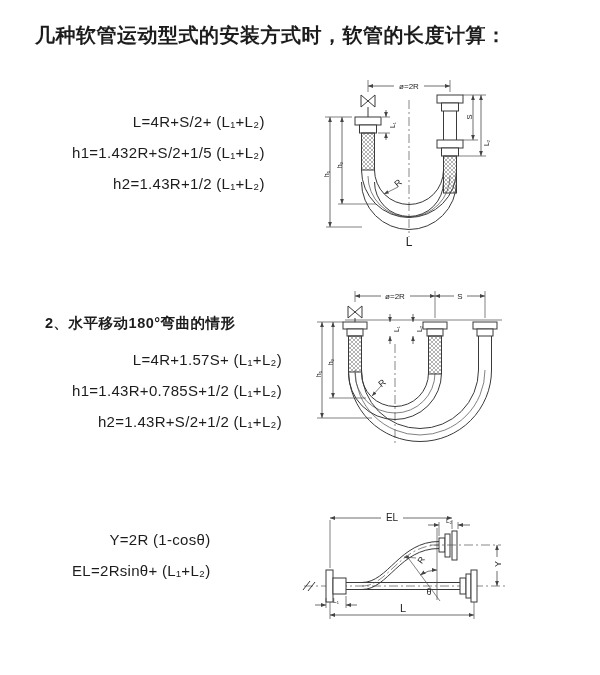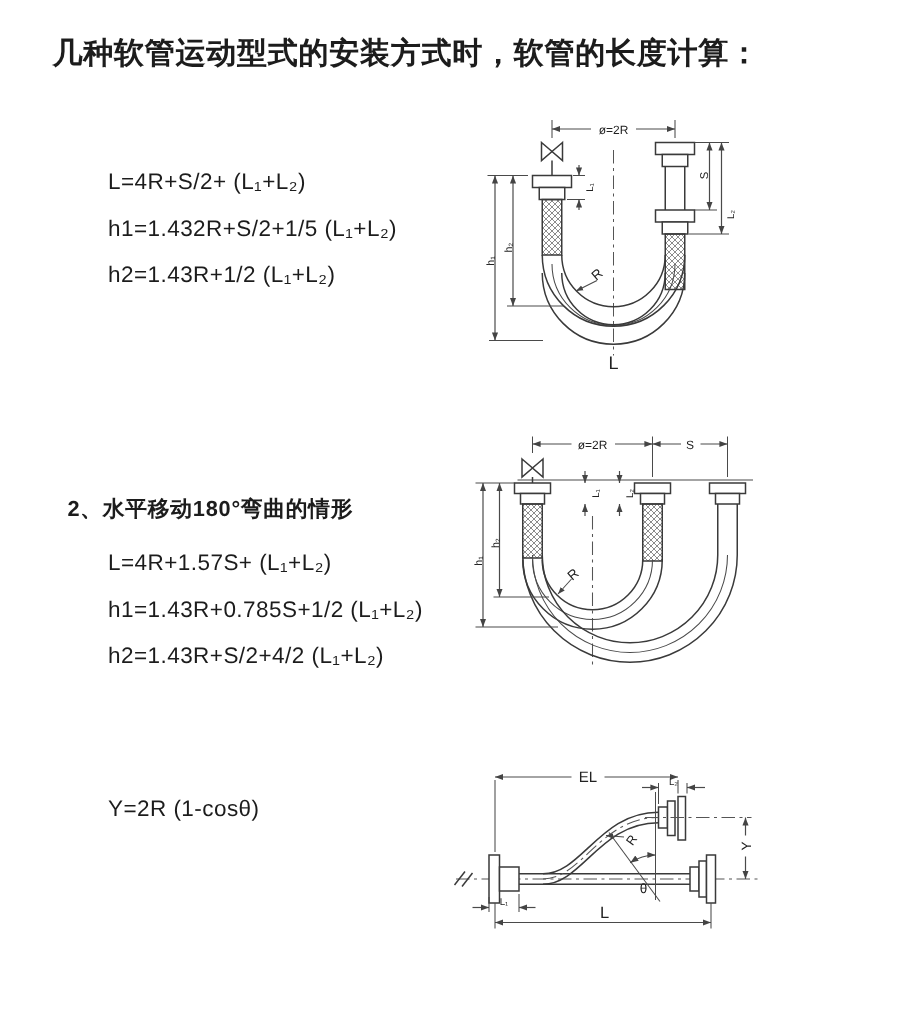--- a/index.html
+++ b/index.html
@@ -2,22 +2,22 @@
 <html><head>
 <meta charset="utf-8">
 <style>
   html,body{margin:0;padding:0;}
   body{width:600px;height:675px;background:#fff;position:relative;overflow:hidden;
        font-family:"Liberation Sans","DejaVu Sans",sans-serif;color:#1c1c1c;}
   .abs{position:absolute;}
   .doc-title{left:35px;top:22px;font-size:20px;font-weight:700;letter-spacing:.5px;}
   .section{left:45px;}
   .sec-heading{font-size:14.5px;font-weight:700;letter-spacing:.5px;margin:0 0 11px 0;}
-  .formula{font-size:15px;line-height:31px;letter-spacing:.3px;margin-left:27px;white-space:nowrap;}
-  #sec1{top:106px;} #sec2{top:330px;} #sec3{top:524px;}
+  .formula{font-size:15px;line-height:31px;letter-spacing:.3px;margin-left:27px;white-space:nowrap;text-align:right;}
+  #sec1{top:106px;} #sec2{top:314px;} #sec3{top:524px;}
   #dia1{left:300px;top:70px;} #dia2{left:300px;top:282px;} #dia3{left:300px;top:498px;}
   svg{display:block;}
   svg text{font-family:"Liberation Sans","DejaVu Sans",sans-serif;fill:#222;}
   .draw{stroke:#3a3a3a;stroke-width:1;fill:none;}
   .thin{stroke:#4a4a4a;stroke-width:.7;fill:none;}
   .dim{stroke:#4a4a4a;stroke-width:.8;fill:none;}
   .cl{stroke:#555;stroke-width:.7;fill:none;stroke-dasharray:9 3 2 3;}
   .fitting{fill:#fff;stroke:#3a3a3a;stroke-width:1;}
 </style>
 </head>
@@ -120,21 +120,21 @@
     <text transform="rotate(-40 98 113)" x="98" y="116" font-size="9" text-anchor="middle">R</text>
   </g>
 
   <text x="109" y="176" font-size="12" text-anchor="middle">L</text>
 </svg>
 
 <div class="abs section" id="sec2">
   <div class="sec-heading">2、水平移动180°弯曲的情形</div>
   <div class="formula">L=4R+1.57S+ (L₁+L₂)</div>
   <div class="formula">h1=1.43R+0.785S+1/2 (L₁+L₂)</div>
-  <div class="formula">h2=1.43R+S/2+4/2 (L₁+L₂)</div>
+  <div class="formula">h2=1.43R+S/2+1/2 (L₁+L₂)</div>
 </div>
 
 <svg class="abs" id="dia2" width="280" height="180" viewBox="0 0 280 180">
   <defs>
     <marker id="m2" viewBox="0 0 10 10" refX="9" refY="5" markerWidth="7.5" markerHeight="7.5" orient="auto-start-reverse">
       <path d="M0,1.6 L9,5 L0,8.4 z" fill="#444"></path>
     </marker>
     <pattern id="h2p" width="4" height="4" patternUnits="userSpaceOnUse">
       <path d="M0,4 L4,0 M0,0 L4,4" stroke="#666" stroke-width="0.5"></path>
     </pattern>
@@ -213,20 +213,21 @@
   </g>
 
   <g>
     <line class="thin" x1="81" y1="104" x2="72" y2="114" marker-end="url(#m2)"></line>
     <text transform="rotate(-40 82 101)" x="82" y="104" font-size="9" text-anchor="middle">R</text>
   </g>
 </svg>
 
 <div class="abs section" id="sec3">
   <div class="formula">Y=2R (1-cosθ)</div>
+  <div class="formula">EL=2Rsinθ+ (L₁+L₂)</div>
 </div>
 
 <svg class="abs" id="dia3" width="300" height="150" viewBox="0 0 300 150">
   <defs>
     <marker id="m3" viewBox="0 0 10 10" refX="9" refY="5" markerWidth="7.5" markerHeight="7.5" orient="auto-start-reverse">
       <path d="M0,1.6 L9,5 L0,8.4 z" fill="#444"></path>
     </marker>
   </defs>
 
   <line class="cl" x1="4" y1="88" x2="205" y2="88"></line>

